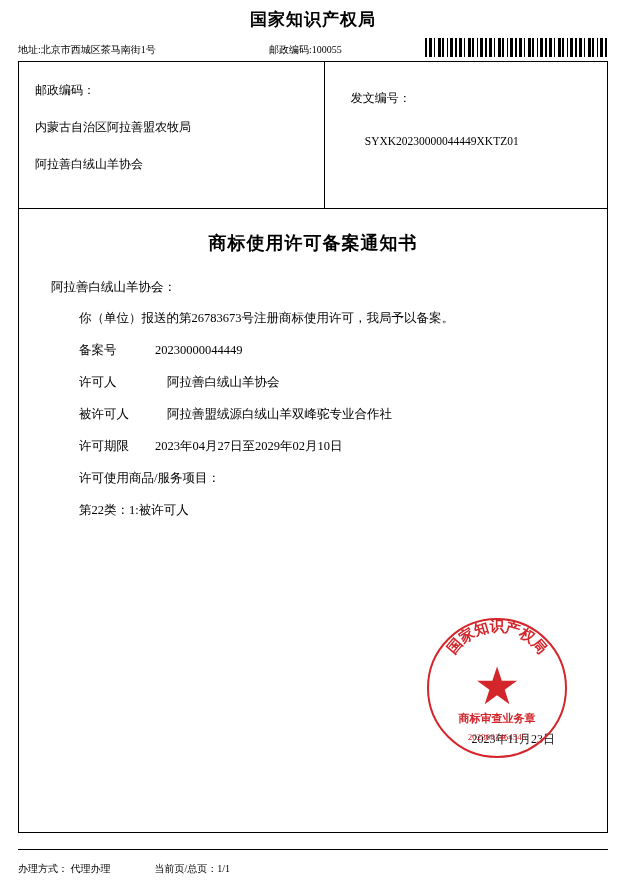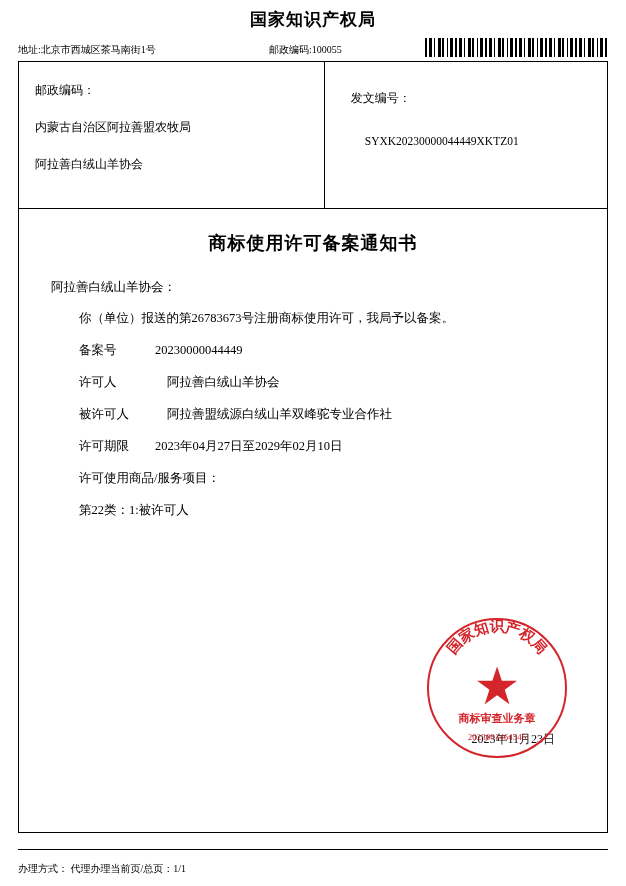--- a/index.html
+++ b/index.html
@@ -221,20 +221,21 @@
   .footer .f-left {
     white-space: nowrap;
   }
   .footer .f-mid {
     flex: 1 1 auto;
     padding-left: 36px;
     white-space: nowrap;
   }
   .footer .f-right {
     white-space: nowrap;
+    margin-left: 44px;
   }
 </style>
 </head>
 <body>
 
 <div class="page">
 
   <div class="doc-title">国家知识产权局</div>
 
   <div class="addr-row">

